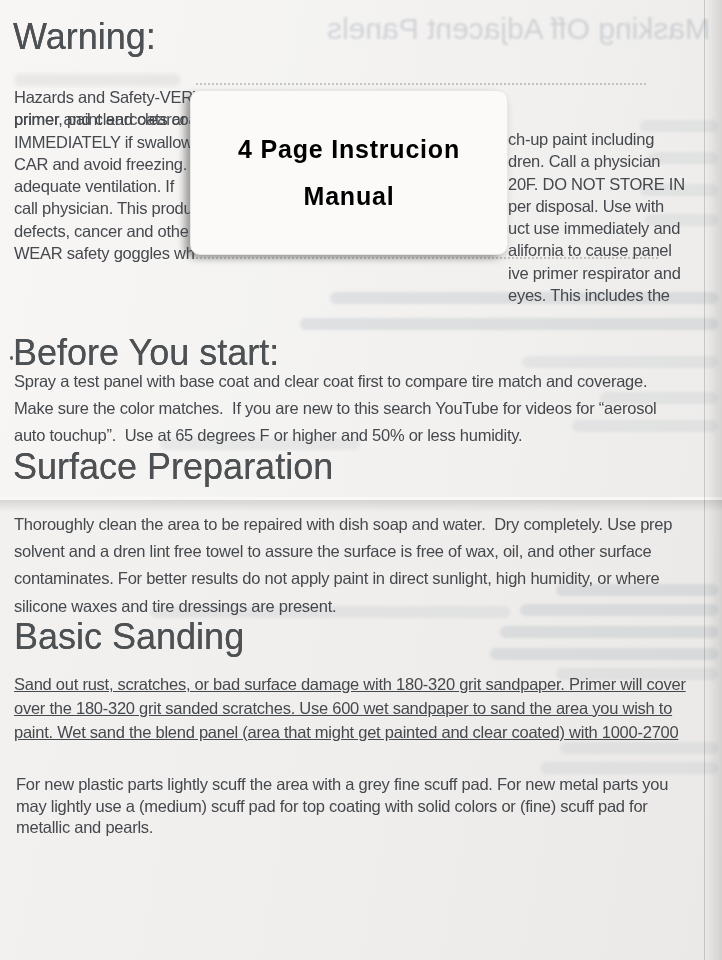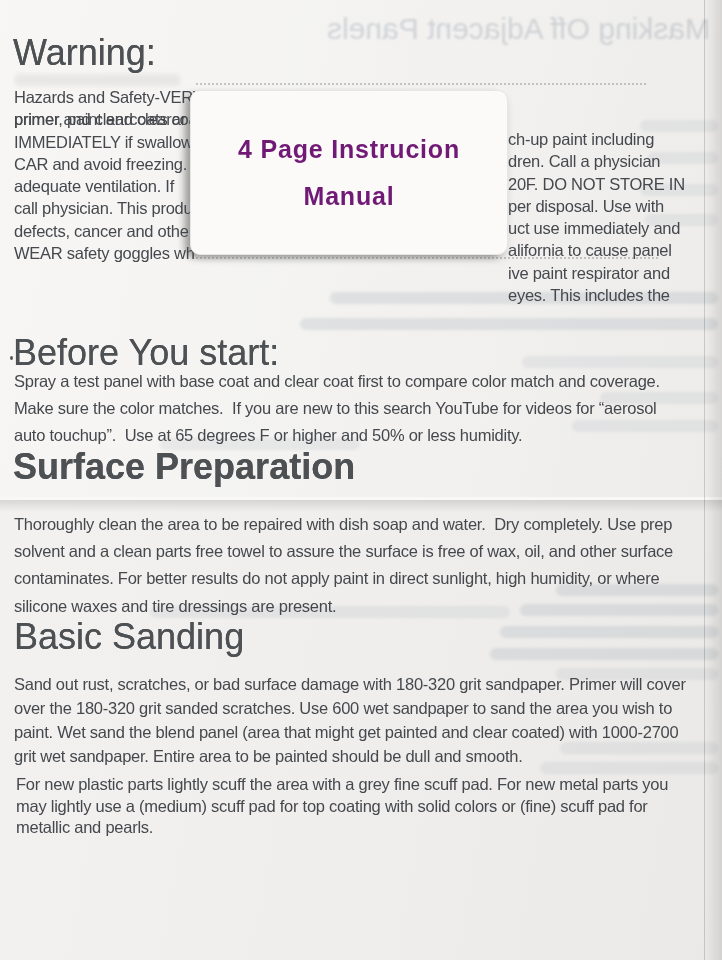--- a/index.html
+++ b/index.html
@@ -39,21 +39,21 @@
   .para{position:absolute;}
   .ital{}
   
   .sticker{
     position:absolute;left:190px;top:90px;width:316px;height:163px;
     background:#fbfaf8;border:1px solid #e7e6e4;border-radius:10px;
     box-shadow:-7px 3px 7px -1px rgba(70,70,70,0.45), 0 5px 9px -3px rgba(90,90,90,0.35);
     display:flex;flex-direction:column;align-items:center;justify-content:center;gap:18px;
   }
   .sticker .l1,.sticker .l2{
-    font-weight:700;font-size:25px;color:#701a75;letter-spacing:0.8px;white-space:nowrap;
+    font-weight:700;font-size:25px;color:#000000;letter-spacing:0.8px;white-space:nowrap;
   }
   .perf{
     position:absolute;height:0;border-top:2px dotted rgba(125,124,122,0.40);
   }
   
   .ghost-heading{
     position:absolute;left:332px;top:12px;width:378px;
     font-size:30px;color:rgba(128,140,156,0.30);white-space:nowrap;
     transform:scaleX(-1);filter:blur(1.2px);font-weight:400;
   }
@@ -91,21 +91,21 @@
   <div class="ghline dark" style="left:556px;top:584px;width:162px;"></div>
   <div class="ghline dark" style="left:520px;top:604px;width:198px;"></div>
   <div class="ghline" style="left:150px;top:606px;width:360px;"></div>
   <div class="ghline dark" style="left:500px;top:626px;width:218px;"></div>
   <div class="ghline dark" style="left:490px;top:648px;width:228px;"></div>
   <div class="ghline" style="left:556px;top:668px;width:162px;"></div>
   <div class="ghline" style="left:560px;top:742px;width:158px;"></div>
   <div class="ghline" style="left:540px;top:762px;width:178px;"></div>
   <div class="smudge" style="left:15px;top:74px;width:165px;height:12px;"></div>
 
-  <div class="heading" style="top:16px;margin-top:16px;">Warning:</div>
+  <div class="heading" style="top:16px;">Warning:</div>
 
   <div class="warn-left bodytext lh22">
     <div>
         <div>Hazards and Safety-VERY</div>
         <div>primer and clearcoats ar</div>
         <div>IMMEDIATELY if swallow</div>
         <div>CAR and avoid freezing.</div>
         <div>adequate ventilation. If</div>
         <div>call physician. This produ</div>
         <div>defects, cancer and othe</div>
@@ -114,60 +114,59 @@
     <div>primer, paint and clearcoat.</div>
   </div>
   <div class="warn-right bodytext lh22">
     <div>
         <div>ch-up paint including</div>
         <div>dren. Call a physician</div>
         <div>20F. DO NOT STORE IN</div>
         <div>per disposal. Use with</div>
         <div>uct use immediately and</div>
         <div>alifornia to cause panel</div>
-        <div>ive paint respirator and</div>
+        <div>ive primer respirator and</div>
         <div>eyes. This includes the</div>
       </div>
   </div>
 
   <div class="perf" style="left:196px;top:83px;width:450px;"></div>
   <div class="perf" style="left:196px;top:257px;width:462px;"></div>
 
   <div class="sticker">
     <div class="l1">4 Page Instrucion</div>
     <div class="l2">Manual</div>
   </div>
 
   <div class="heading" style="top:332px;">Before You start:</div>
   <div class="stray-dot"></div>
   <div class="para bodytext lh27" style="left:14px;top:368px;width:700px;">
-      <div>Spray a test panel with base coat and clear coat first to compare color match and coverage.</div>
+      <div>Spray a test panel with base coat and clear coat first to compare tire match and coverage.</div>
       <div>Make sure the color matches.&nbsp; If you are new to this search YouTube for videos for “aerosol</div>
       <div>auto touchup”.&nbsp; Use at 65 degrees F or higher and 50% or less humidity.</div>
     </div>
 
-  <div class="heading" style="top:446px;font-weight:bold;">Surface Preparation</div>
+  <div class="heading" style="top:446px;">Surface Preparation</div>
 
   <div class="sheet-edge"></div>
 
   <div class="para bodytext lh27" style="left:14px;top:511px;width:704px;">
     <div><span>Thoroughly clean the area to be repaired with dish soap and water.&nbsp; </span><span class="ital">Dry completely. Use prep</span></div>
     <div>
-        <div>solvent and a clean parts free towel to assure the surface is free of wax, oil, and other surface</div>
+        <div>solvent and a dren lint free towel to assure the surface is free of wax, oil, and other surface</div>
         <div>contaminates. For better results do not apply paint in direct sunlight, high humidity, or where</div>
         <div>silicone waxes and tire dressings are present.</div>
       </div>
   </div>
 
   <div class="heading" style="top:616px;left:14px;">Basic Sanding</div>
-  <div class="para bodytext lh24" style="left:14px;top:672px;width:704px;">
+  <div class="para bodytext lh24" style="left:14px;top:672px;width:704px;text-decoration:underline;">
       <div>Sand out rust, scratches, or bad surface damage with 180-320 grit sandpaper. Primer will cover</div>
       <div>over the 180-320 grit sanded scratches. Use 600 wet sandpaper to sand the area you wish to</div>
       <div>paint. Wet sand the blend panel (area that might get painted and clear coated) with 1000-2700</div>
-      <div>grit wet sandpaper. Entire area to be painted should be dull and smooth.</div>
     </div>
   <div class="para bodytext lh22b" style="left:16px;top:774px;width:704px;">
       <div>For new plastic parts lightly scuff the area with a grey fine scuff pad. For new metal parts you</div>
       <div>may lightly use a (medium) scuff pad for top coating with solid colors or (fine) scuff pad for</div>
       <div>metallic and pearls.</div>
     </div>
 
   <div class="right-edge"></div>
 </div>
 

